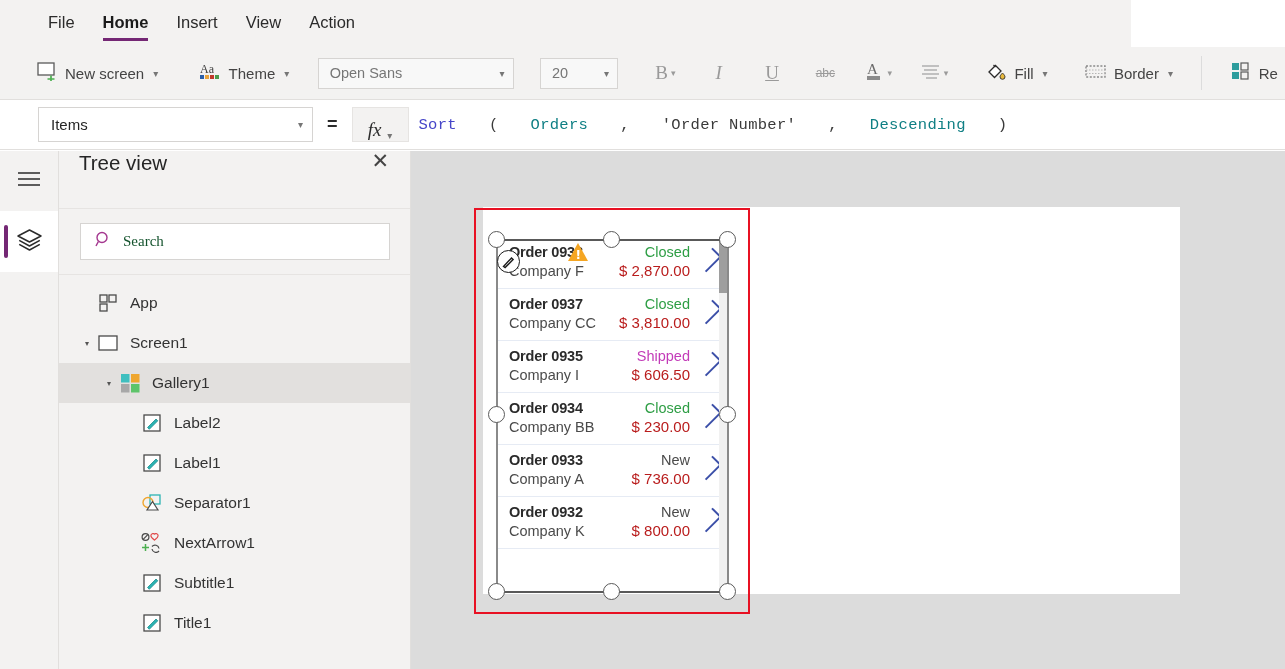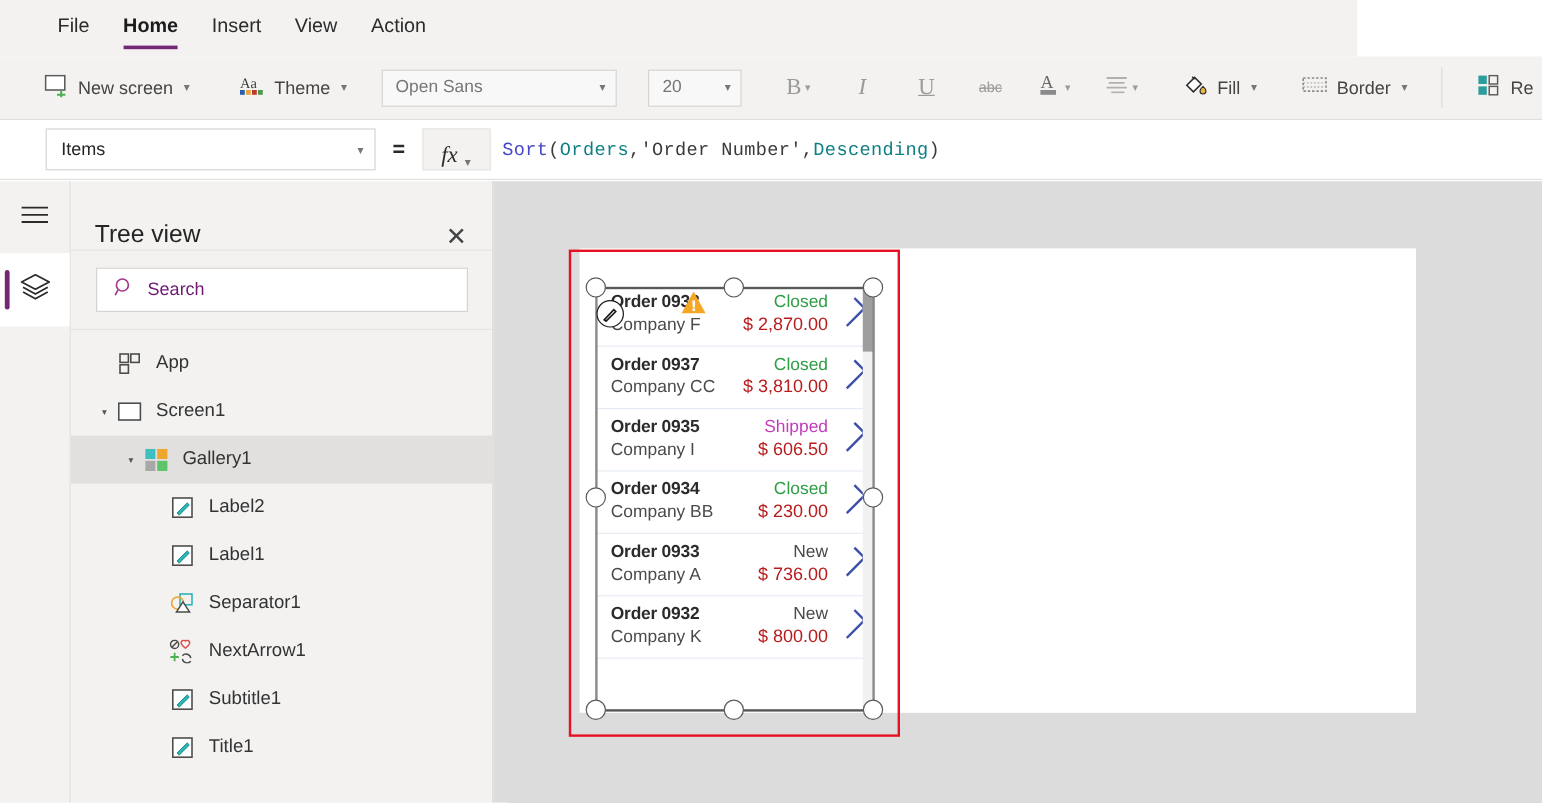--- a/index.html
+++ b/index.html
@@ -65,21 +65,21 @@
   .equals { font-size: 18px; font-weight: bold; color: #2b2b2b; margin: 0 14px; }
   .fx {
     width: 57px; height: 35px; background: #f3f2f1; border: 1px solid #e6e4e2;
     display: flex; align-items: flex-end; justify-content: center; gap: 4px; cursor: pointer;
   }
   .fx-glyph { font-family: "Liberation Serif", serif; font-style: italic;
               font-size: 19px; color: #2b2b2b; }
   .formula {
     flex: 1; height: 35px; display: flex; align-items: center;
     font-family: "Liberation Mono", monospace; font-size: 15.5px;
-    padding-left: 10px; white-space: nowrap; letter-spacing: .3px;
+    padding-left: 10px; white-space: nowrap; letter-spacing: .3px; gap: 32px;
   }
   .f-fn { color: #4646c8; }
   .f-pn { color: #3a3a3a; }
   .f-tbl { color: #0f7f84; }
   .f-str { color: #3a3a3a; }
   .f-enum { color: #0f7f84; }
 
   
   .rail {
     position: absolute; left: 0; top: 151px; width: 59px; height: 518px;
@@ -94,32 +94,32 @@
     position: absolute; left: 4px; top: 14px; width: 4px; height: 33px;
     background: #742774; border-radius: 2px;
   }
 
   
   .tree {
     position: absolute; left: 59px; top: 151px; width: 352px; height: 518px;
     background: #f3f2f1; border-right: 1px solid #e1dfdd;
   }
   .tree-head {
-    height: 58px; display: flex; align-items: flex-end; justify-content: space-between;
+    height: 58px; display: flex; align-items: flex-start; justify-content: space-between;
     padding: 0 21px 0 20px; border-bottom: 1px solid #e6e4e2;
   }
   .tree-title { font-size: 20.5px; color: #252525; }
   .close-x { font-size: 21px; color: #444; cursor: pointer; line-height: 1;
              font-family: "DejaVu Sans", sans-serif; font-weight: 300; }
   .search-wrap { padding: 14px 20px 14px 21px; border-bottom: 1px solid #e6e4e2; }
   .search-box {
     height: 37px; background: #fff; border: 1px solid #d6d4d2;
     display: flex; align-items: center; padding-left: 14px; gap: 11px; cursor: text;
   }
-  .search-ph { font-size: 15px; color: #701a75; }
+  .search-ph { font-size: 15px; color: #14532d; font-family: Liberation Serif, serif; }
   .tree-list { padding-top: 8px; }
   .tnode {
     height: 40px; display: flex; align-items: center; cursor: pointer;
     font-size: 15.5px; color: #333;
   }
   .tnode.sel { background: #e2e0de; }
   .tw { width: 16px; display: flex; align-items: center; justify-content: center;
         font-size: 8px; color: #555; }
   .ticon { width: 26px; display: flex; align-items: center; justify-content: center; margin-right: 9px; }
 

